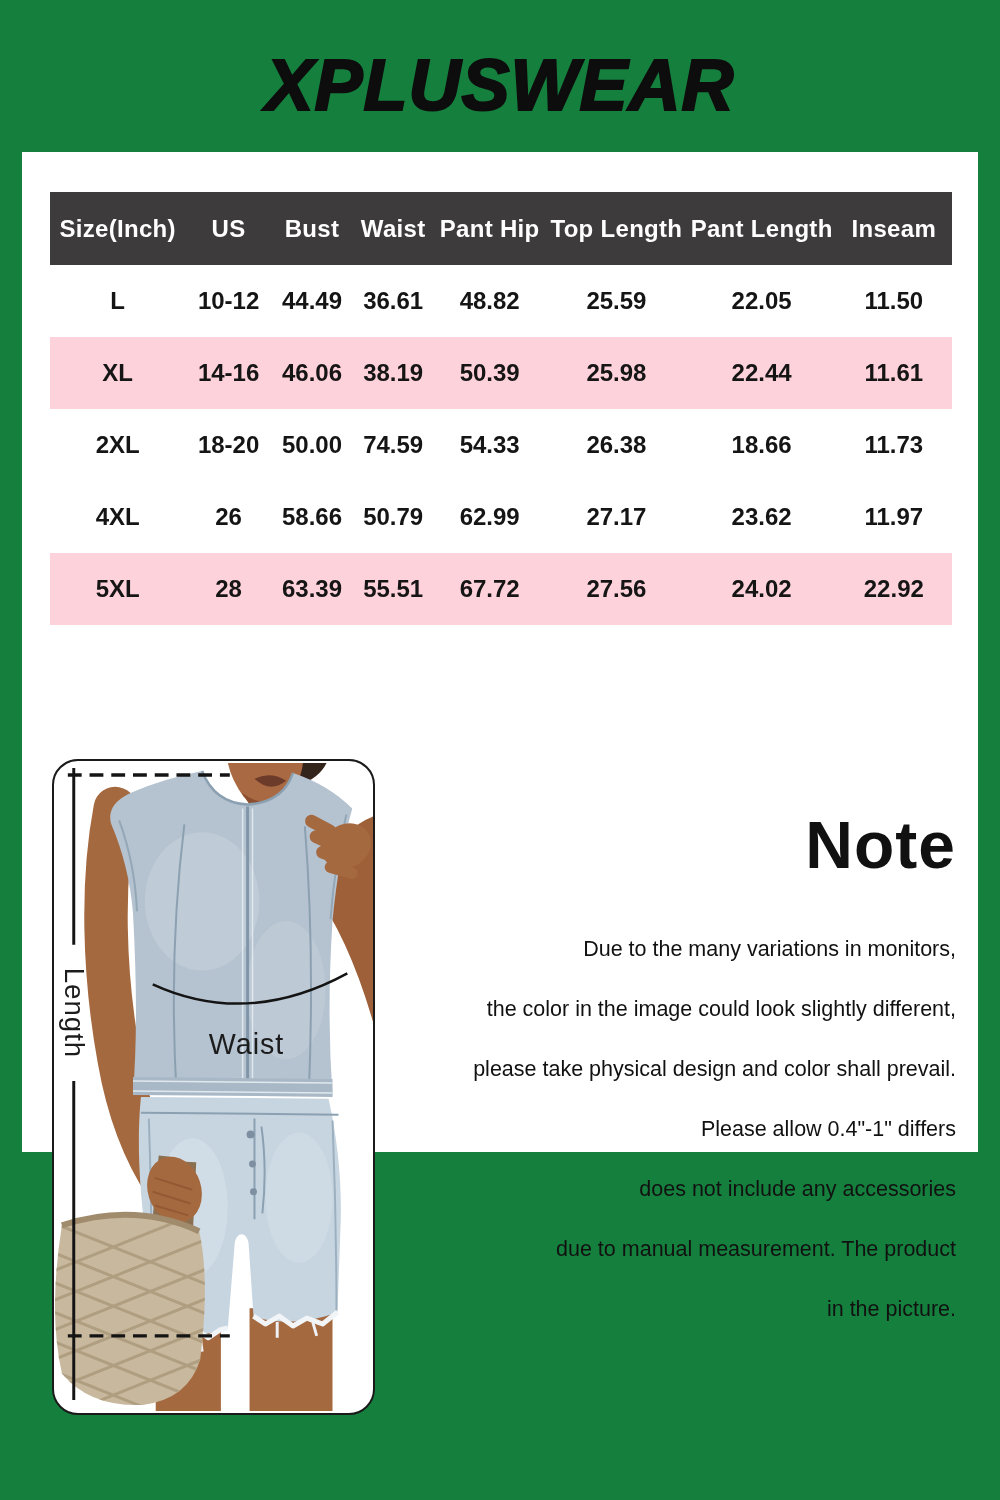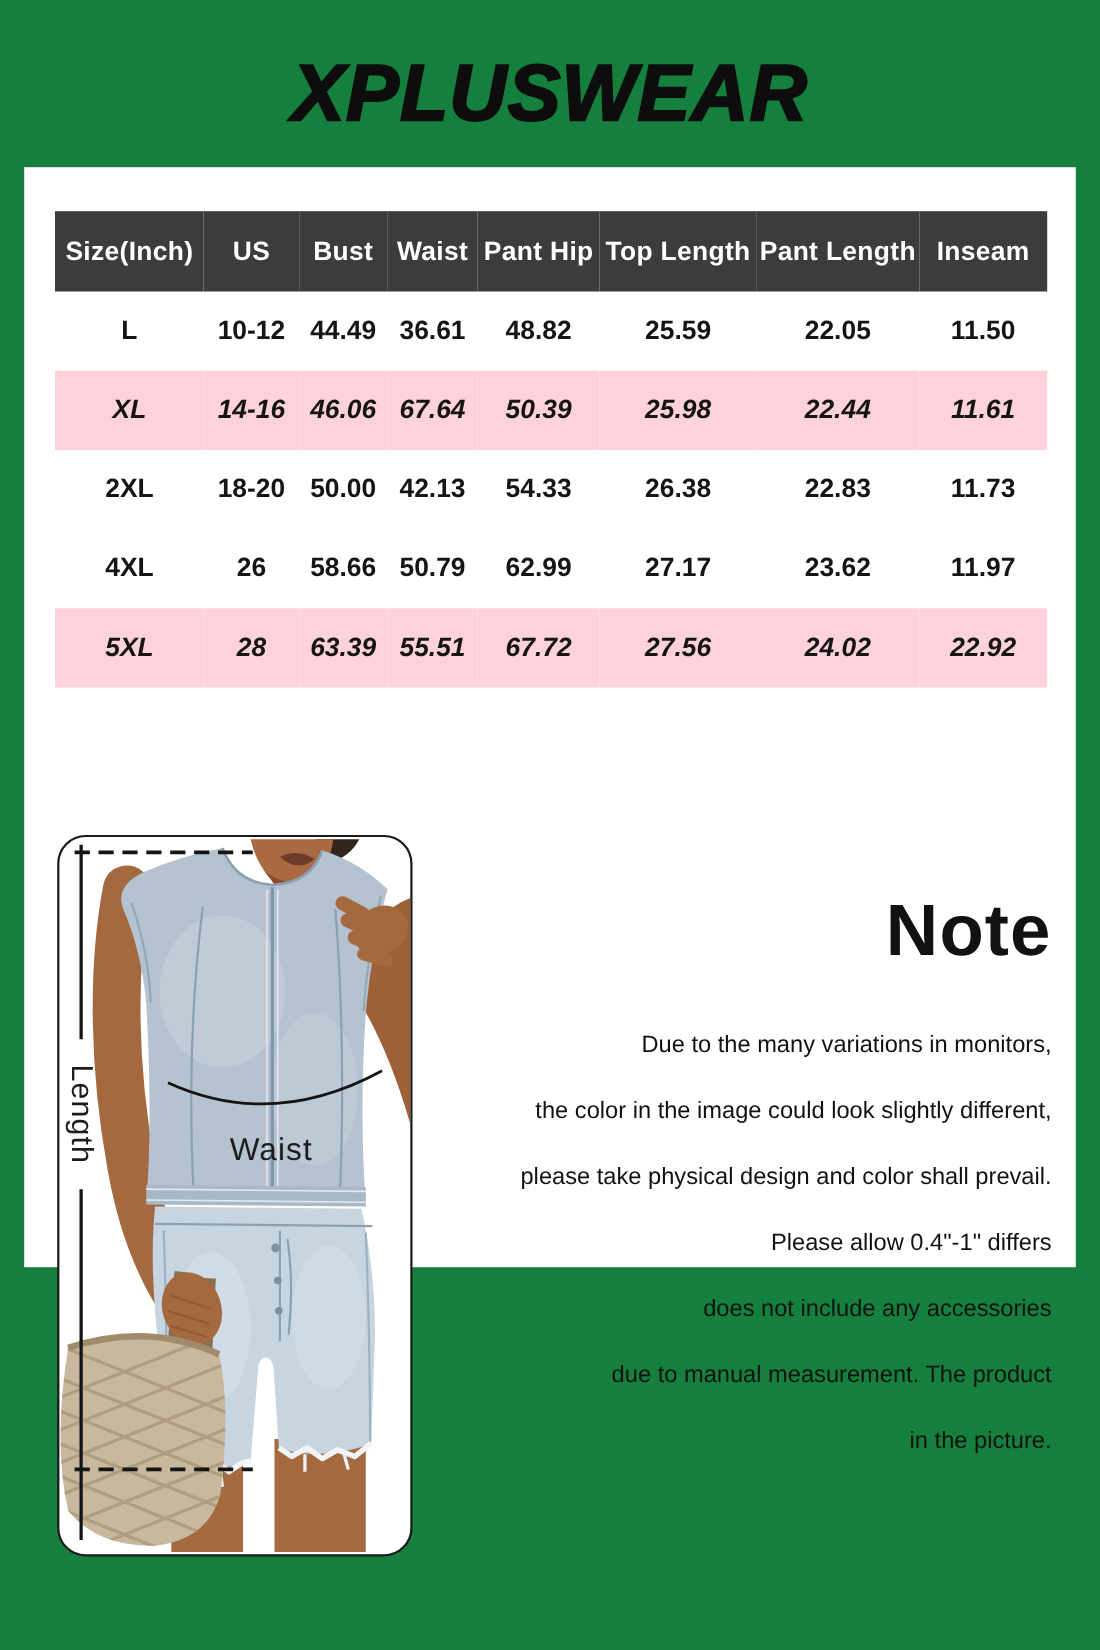--- a/index.html
+++ b/index.html
@@ -32,21 +32,21 @@
   .size-table th{
     background:#3d3b3c;color:#ffffff;
     height:73px;font-size:24px;font-weight:bold;
     text-align:center;vertical-align:middle;letter-spacing:.3px;
     padding:0;
   }
   .size-table td{
     height:72px;font-size:24px;font-weight:bold;color:#151515;
     text-align:center;vertical-align:middle;padding:0;
   }
-  .size-table tr.alt td{background:#fdd2da;font-style:italic;}
+  .size-table tr.alt td{background:#fdd2da;}
   
   .photo{
     position:absolute;left:30px;top:607px;width:323px;height:656px;
     border:2px solid #1a1a1a;border-radius:26px;
     background:#ffffff;overflow:hidden;box-sizing:border-box;
   }
   .photo svg{display:block;width:100%;height:100%;}
   
   .note{
     position:absolute;left:378px;top:655px;width:556px;
@@ -101,34 +101,34 @@
           <td>36.61</td>
           <td>48.82</td>
           <td>25.59</td>
           <td>22.05</td>
           <td>11.50</td>
         </tr>
         <tr class="alt">
           <td>XL</td>
           <td>14-16</td>
           <td>46.06</td>
-          <td>67.64</td>
+          <td>38.19</td>
           <td>50.39</td>
           <td>25.98</td>
           <td>22.44</td>
           <td>11.61</td>
         </tr>
         <tr>
           <td>2XL</td>
           <td>18-20</td>
           <td>50.00</td>
-          <td>42.13</td>
+          <td>74.59</td>
           <td>54.33</td>
           <td>26.38</td>
-          <td>22.83</td>
+          <td>18.66</td>
           <td>11.73</td>
         </tr>
         <tr>
           <td>4XL</td>
           <td>26</td>
           <td>58.66</td>
           <td>50.79</td>
           <td>62.99</td>
           <td>27.17</td>
           <td>23.62</td>

